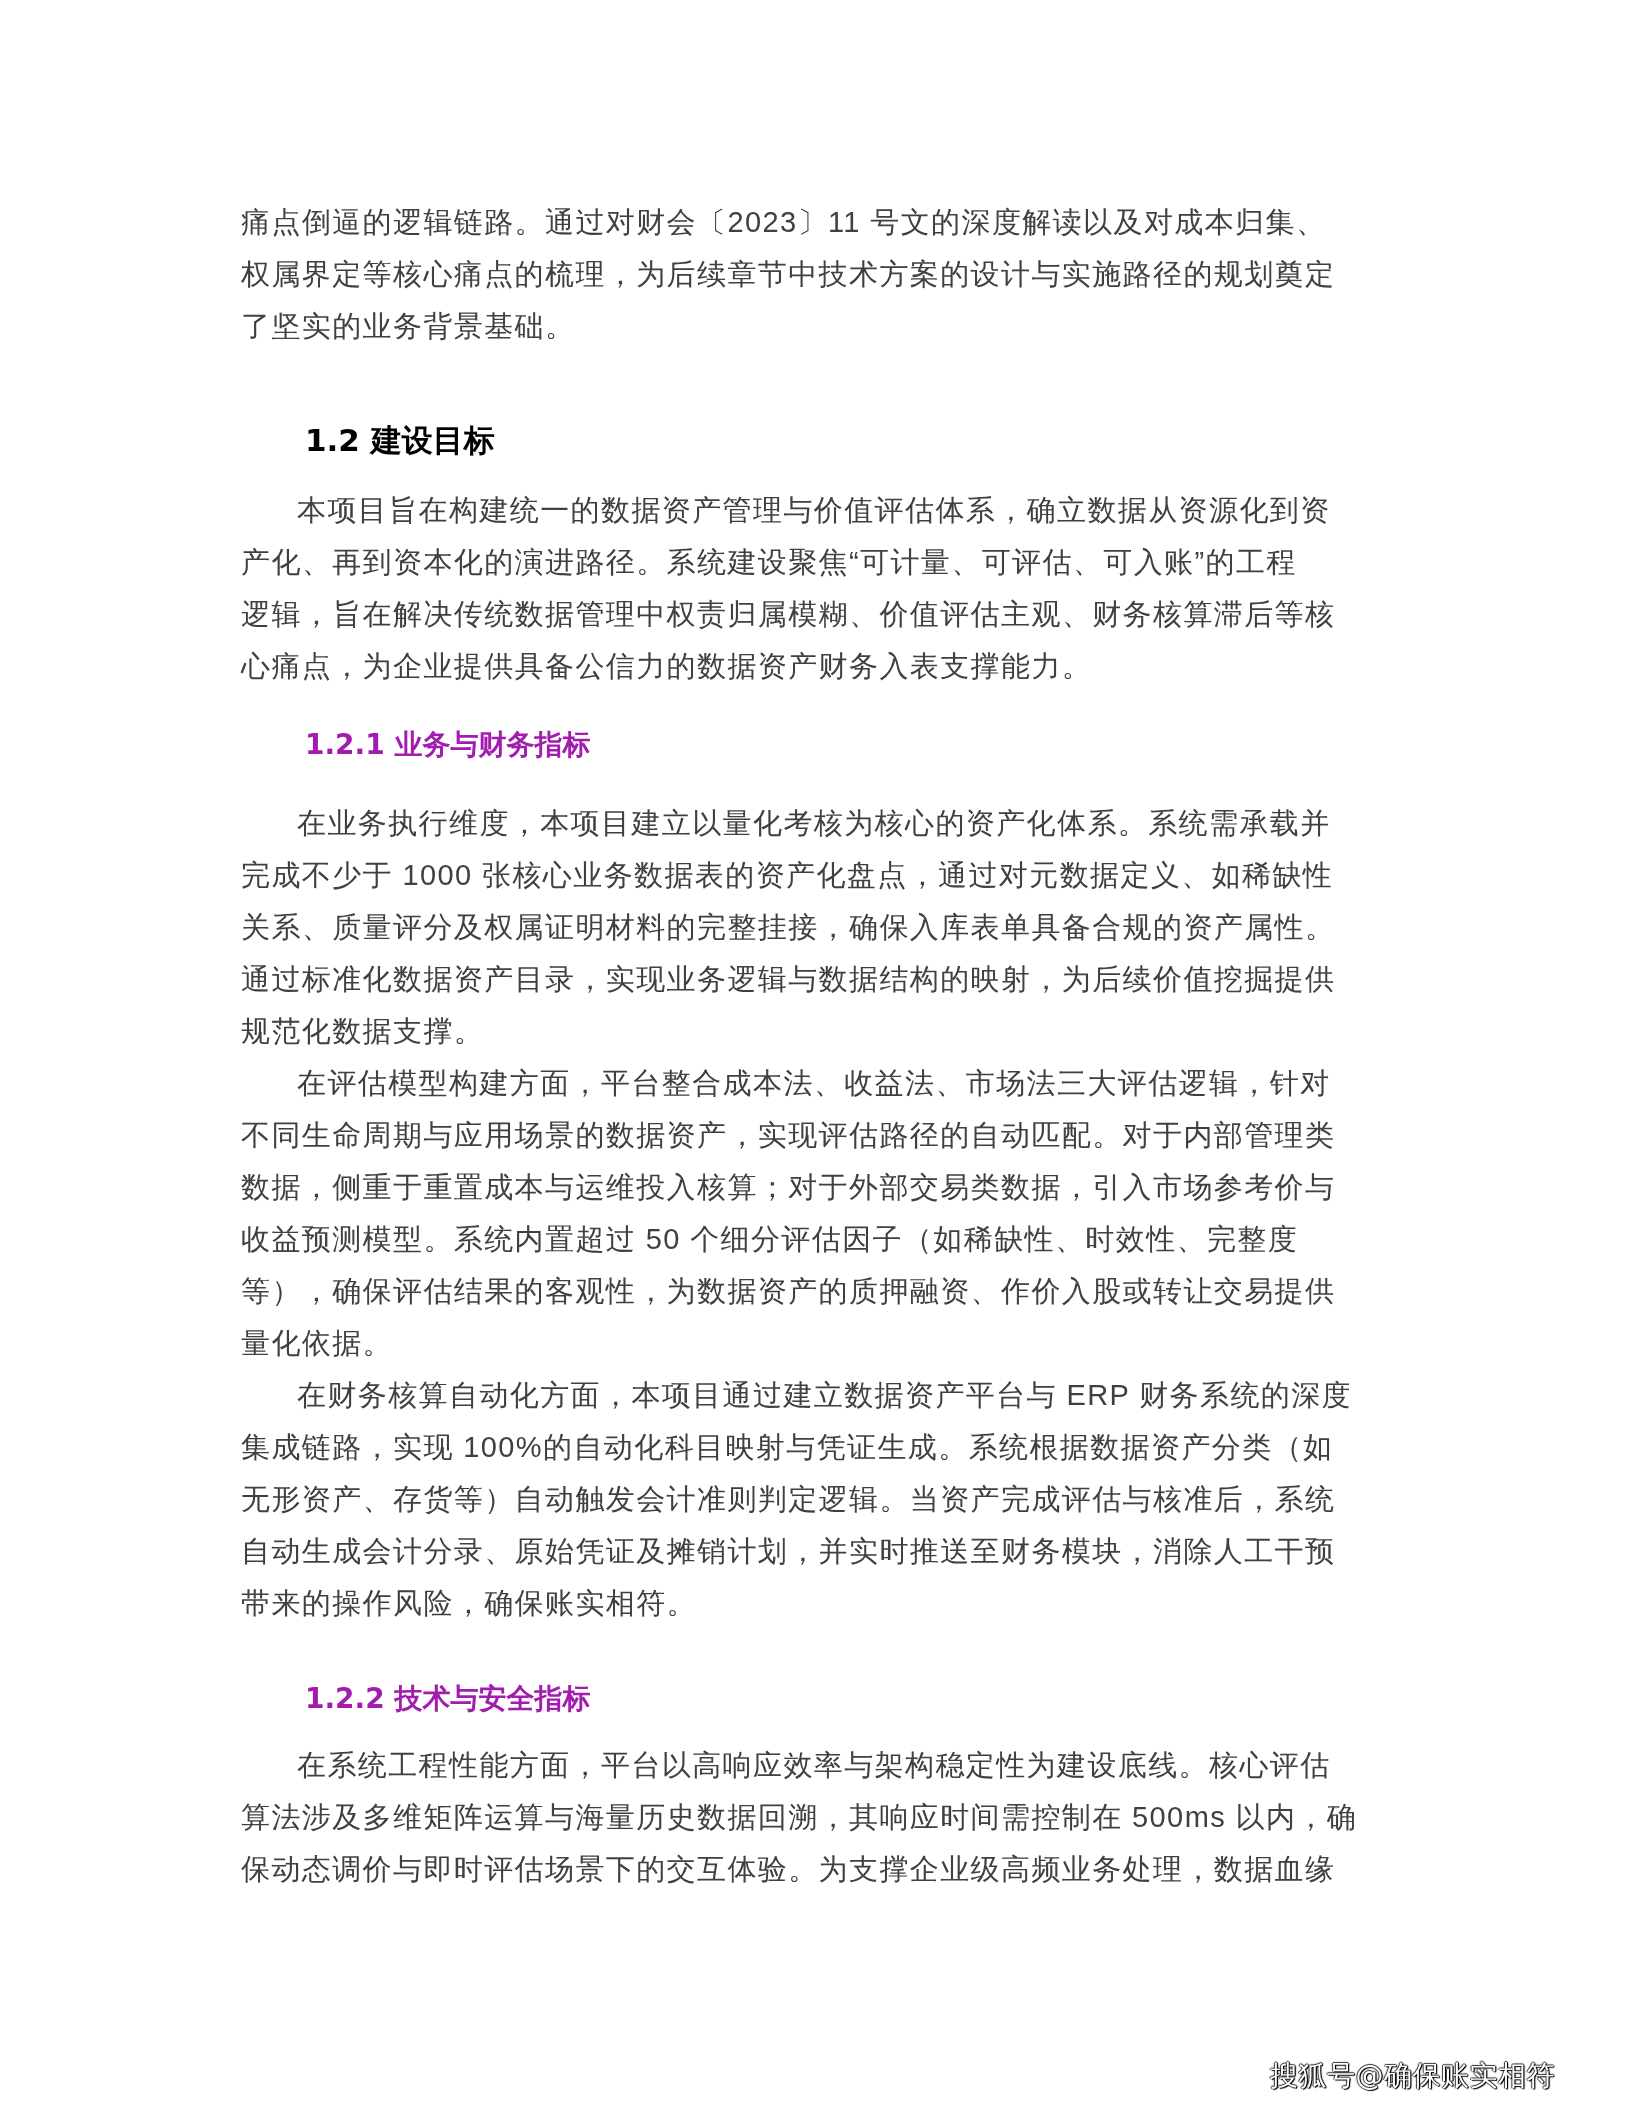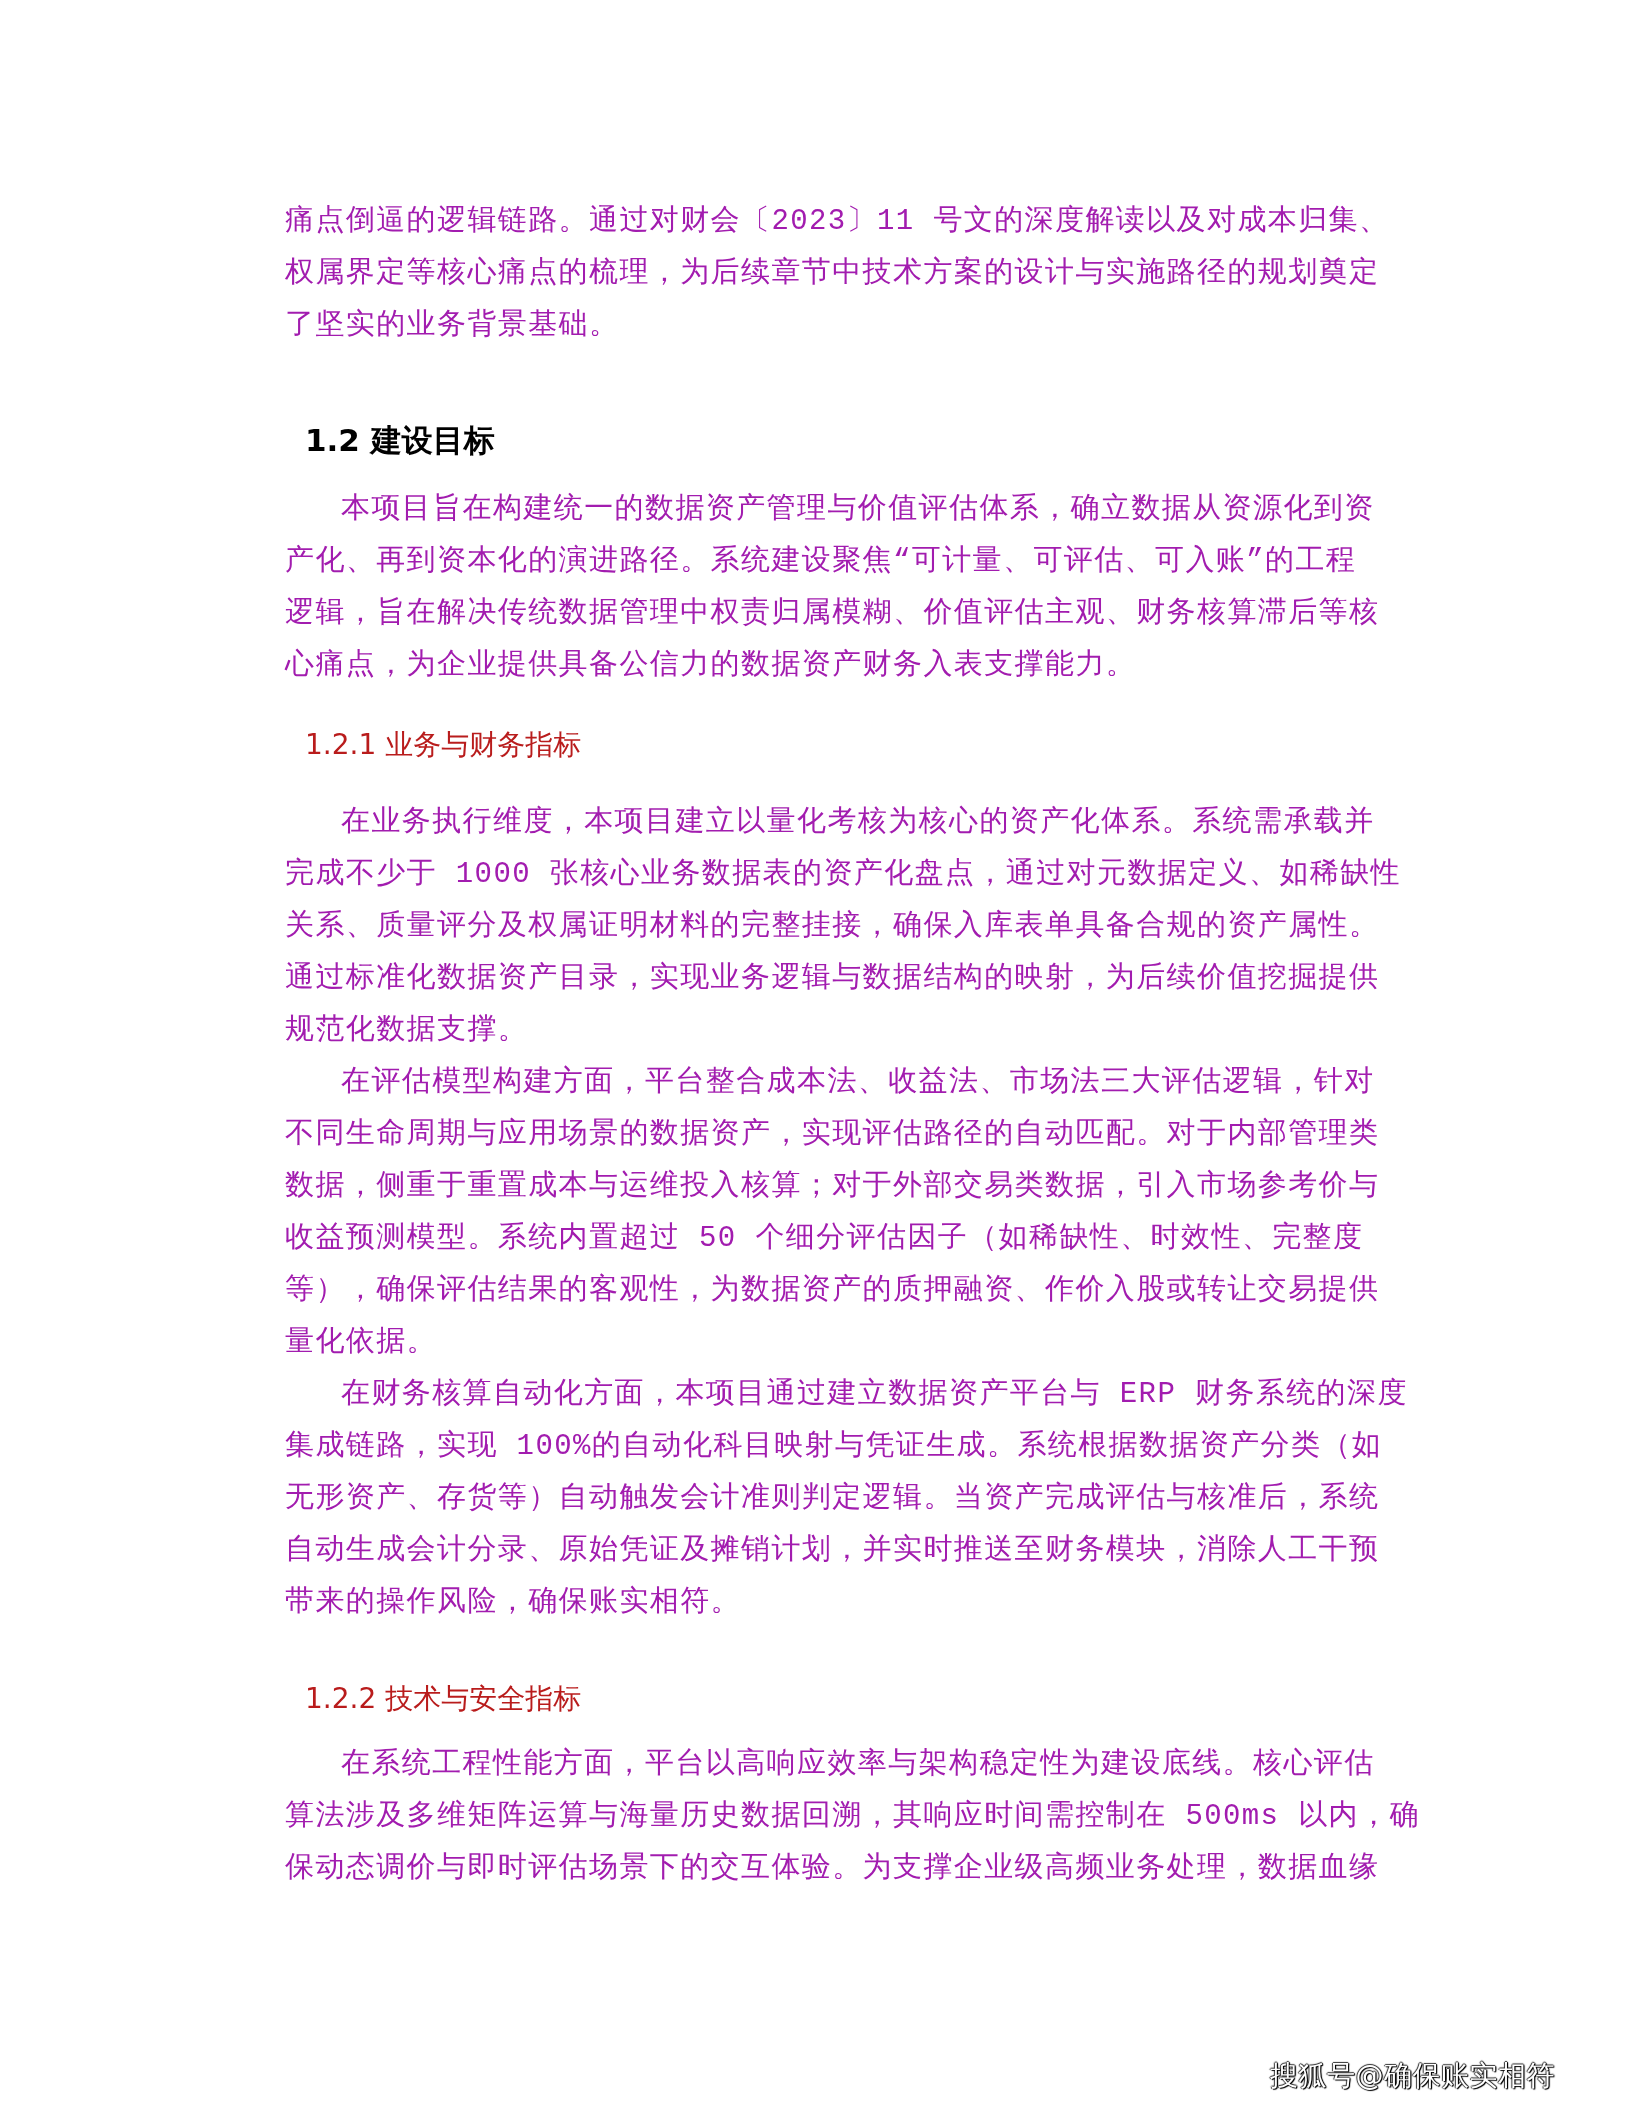--- a/index.html
+++ b/index.html
@@ -25,47 +25,46 @@
     }
     .line {
       position: absolute;
       left: 241px;
       width: 1150px;
       height: 52px;
       line-height: 52px;
       font-size: 29px;
       white-space: nowrap;
       letter-spacing: 1.4px;
-      font-family: Liberation Mono, monospace;
-      color: #a21caf;
-      margin-left: 44px;
+      font-family: Liberation Sans, sans-serif;
+      color: #404040;
     }
     .line.indent {
       left: 297px;
       width: 1094px;
     }
     .h2 {
       position: absolute;
       left: 305px;
       font-family: "DejaVu Sans", "Liberation Sans", sans-serif;
       font-weight: bold;
       font-size: 31px;
       line-height: 44px;
       white-space: nowrap;
       color: #000000;
     }
     .h3 {
       position: absolute;
       left: 305px;
       font-family: "DejaVu Sans", "Liberation Sans", sans-serif;
-      font-weight: normal;
+      font-weight: bold;
       font-size: 28px;
       line-height: 40px;
       white-space: nowrap;
-      color: #b91c1c;
+      color: #a21caf;
     }
     .watermark {
       position: absolute;
       left: 1270px;
       top: 2058px;
       font-family: "DejaVu Sans", "Liberation Sans", sans-serif;
       font-size: 28px;
       line-height: 36px;
       color: #ffffff;
       white-space: nowrap;

